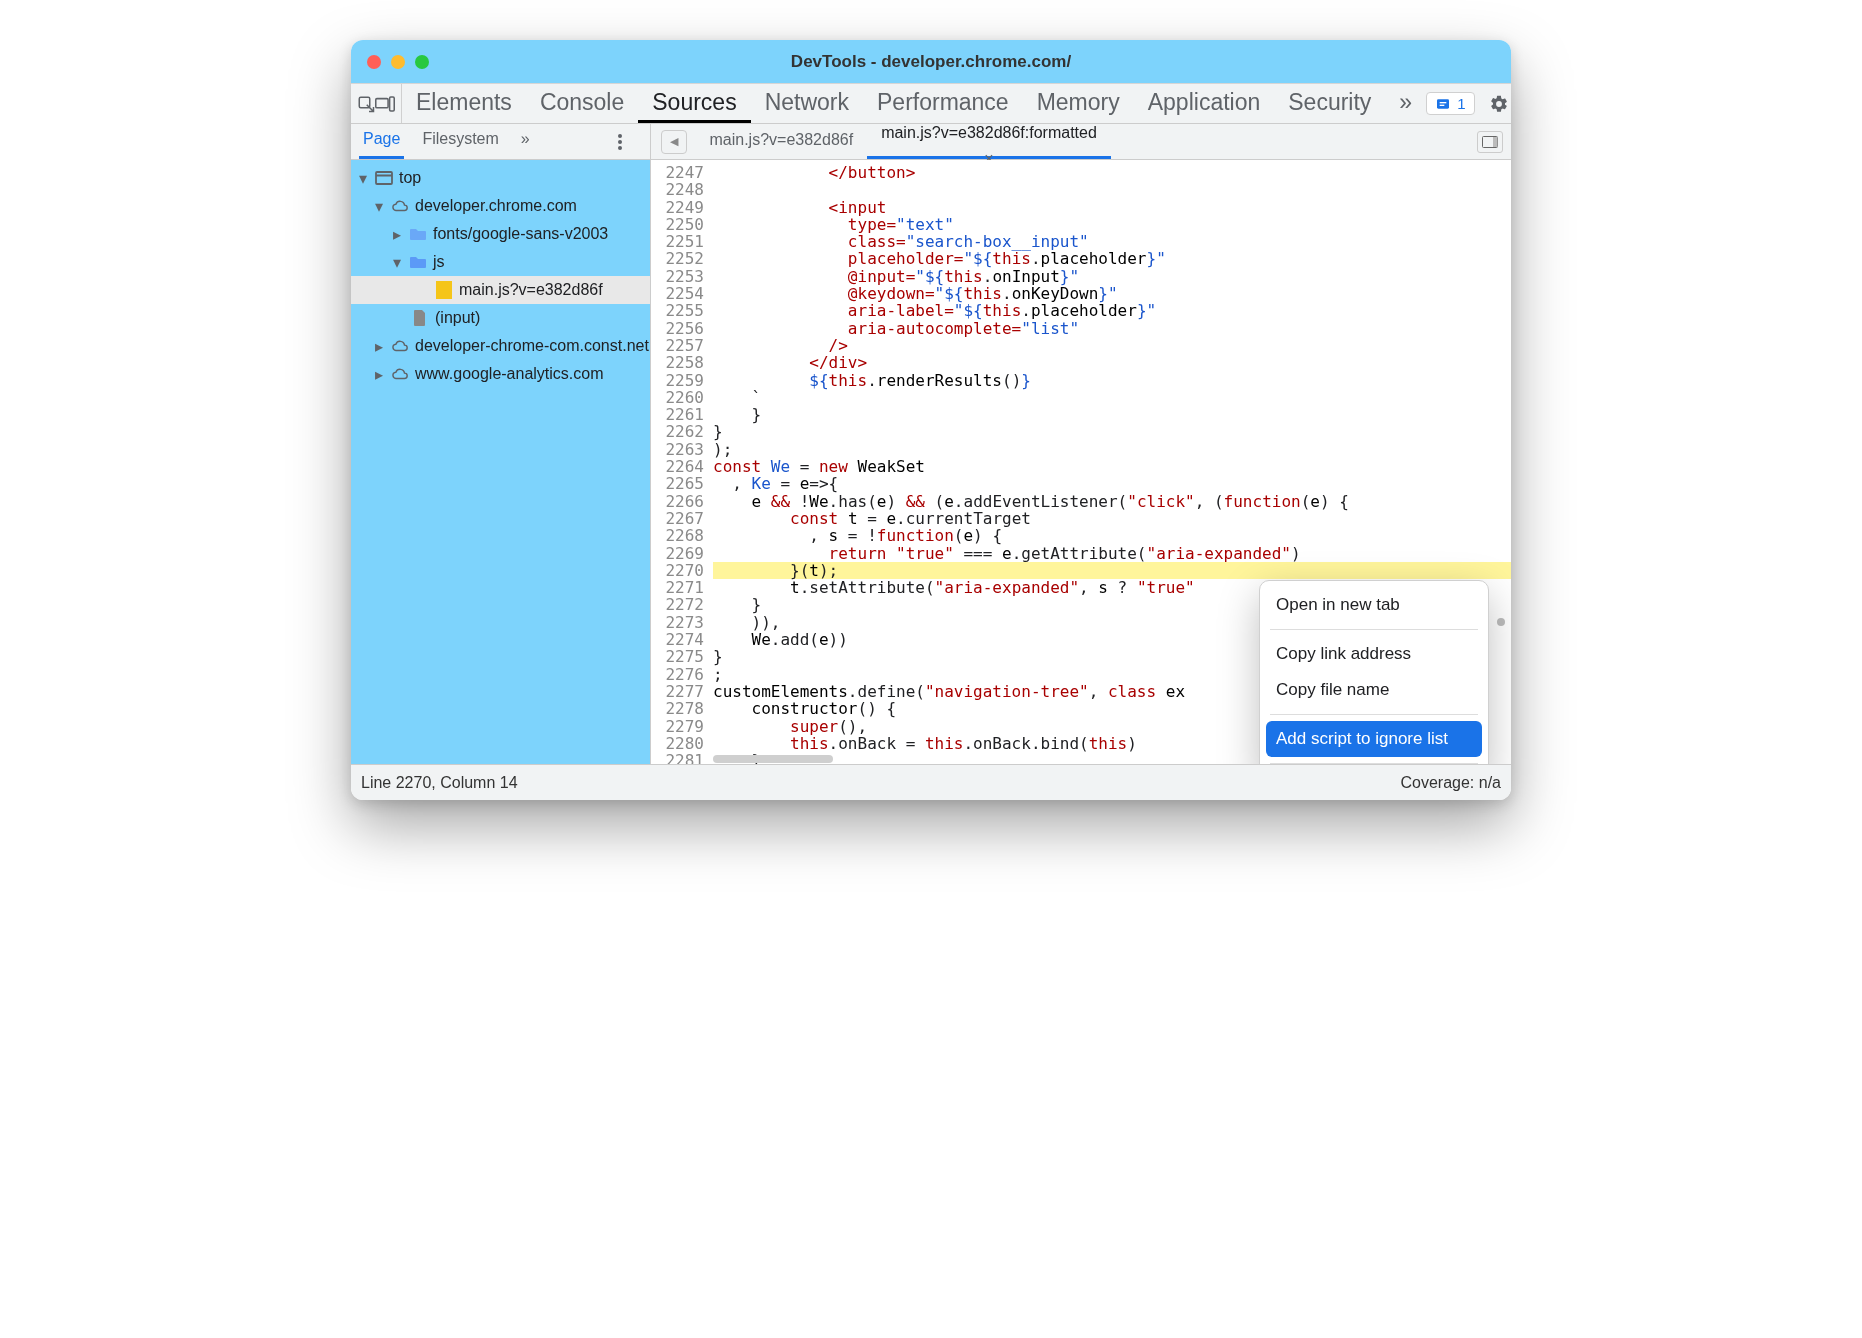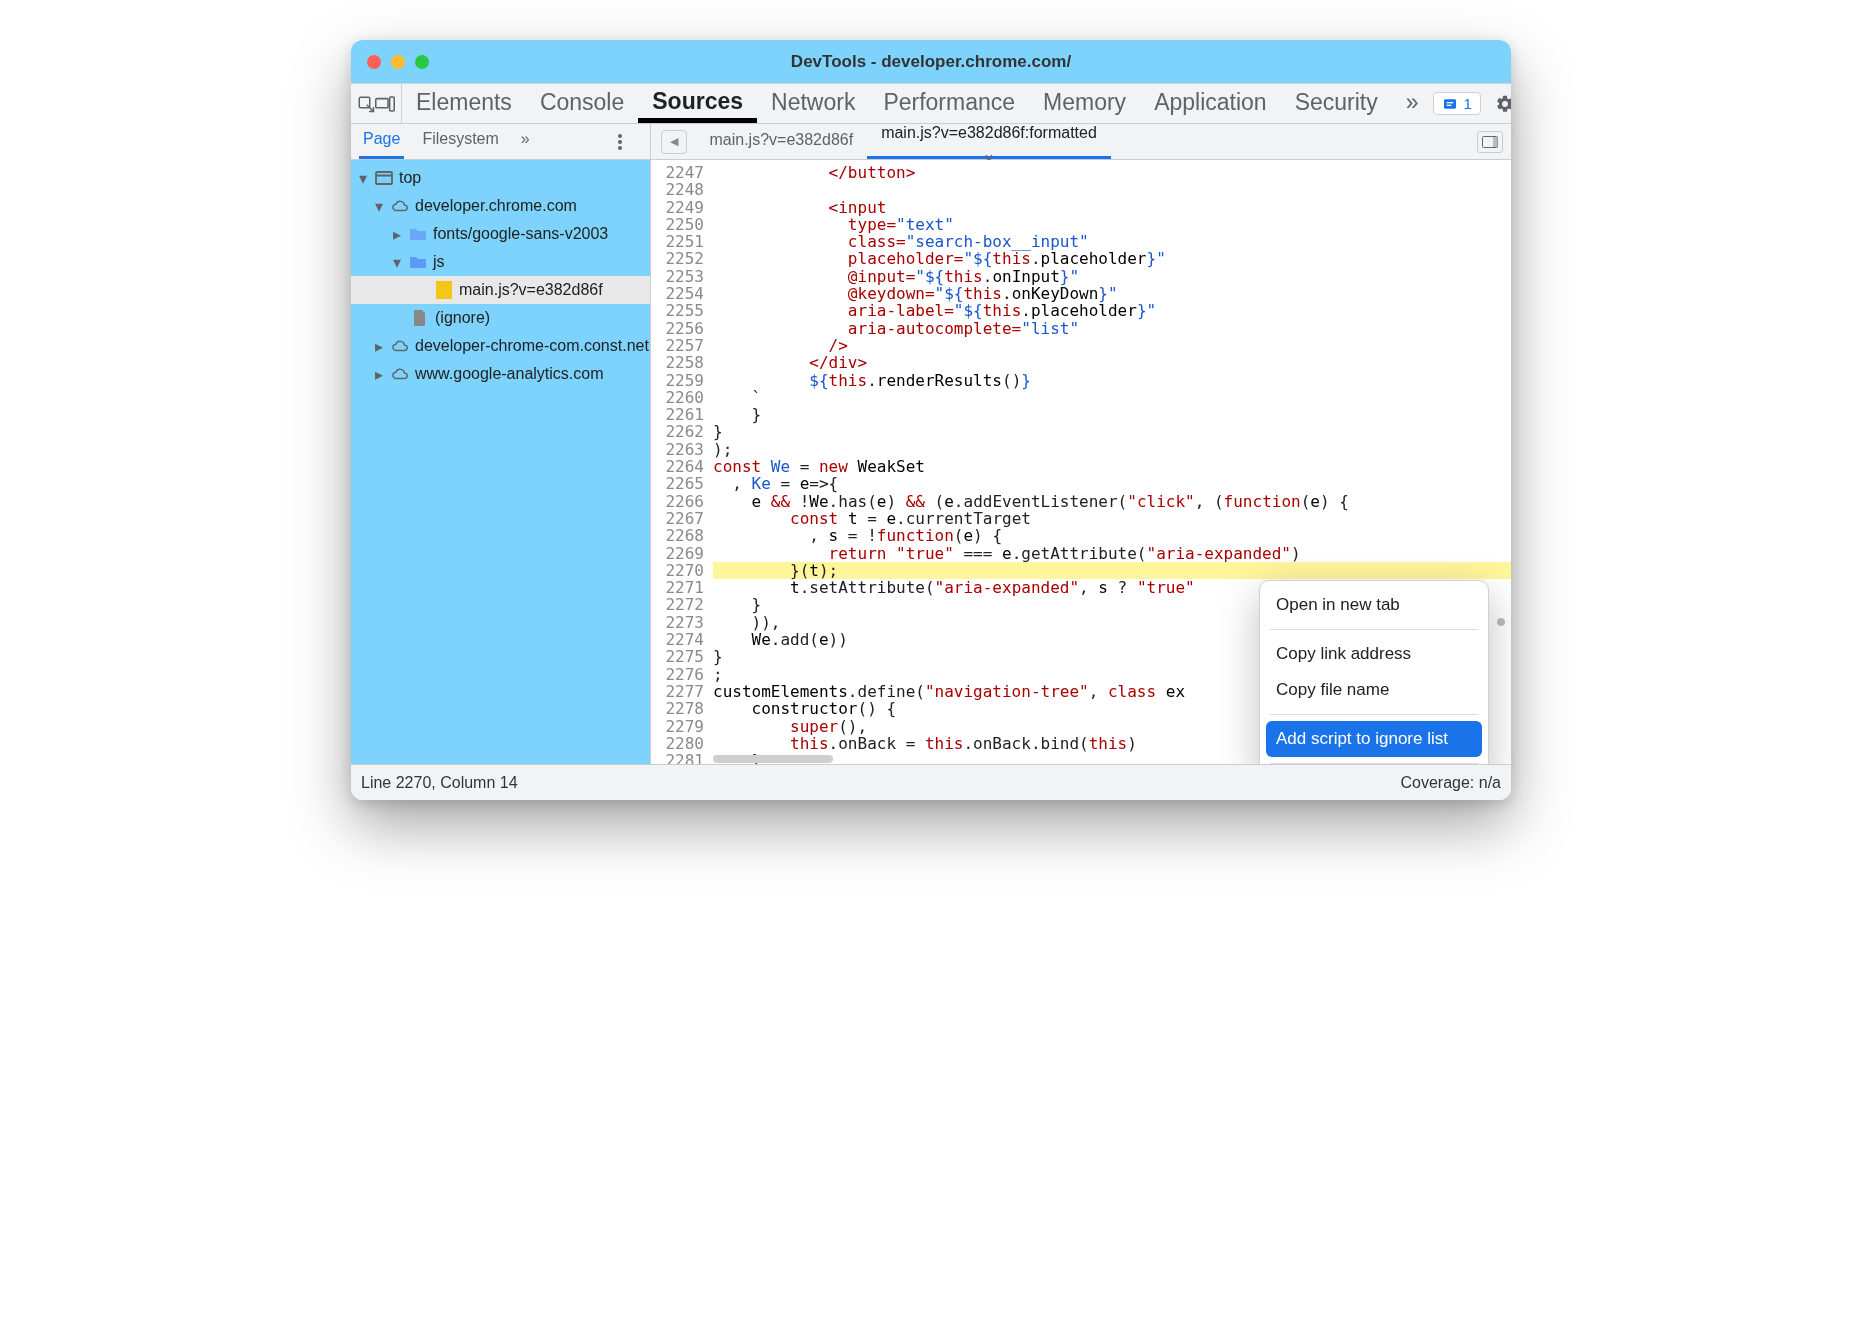--- a/index.html
+++ b/index.html
@@ -62,21 +62,21 @@
     height:100%;
     padding: 0 14px;
     display:flex; align-items:center;
     color:#5f6368;
     font-size:23px;
     cursor:pointer;
     border-bottom:3px solid transparent;
     box-sizing:border-box;
     position:relative;
   }
-  .mtab.active { color:#202124; border-bottom:5px solid #000000;font-weight:bold; }
+  .mtab.active { color:#202124; border-bottom:3px solid #000000; }
   .maintabs .spacer { flex:1; }
   .rightTools { display:flex; align-items:center; gap:6px; padding-right:6px;}
   .issue-badge {
     display:flex; align-items:center; gap:6px;
     border:1px solid #d0d0d0; border-radius:4px;
     padding:2px 8px; font-size:15px; color:#1a73e8;
     background:#fff;
     cursor:pointer;
   }
 
@@ -371,21 +371,21 @@
             </span>
           <span>main.js?v=e382d86f</span>
         </div>
         <div class="tree-row" style="padding-left:42px">
           <span class="noTwist"></span>
           <span class="iconSmall doc">
               <svg width="14" height="18" viewBox="0 0 14 18">
                 <path d="M2 1h7l3 3v12a1 1 0 0 1-1 1H2a1 1 0 0 1-1-1V2a1 1 0 0 1 1-1z"></path>
               </svg>
             </span>
-          <span>(ignore)</span>
+          <span>(input)</span>
         </div>
         <div class="tree-row" style="padding-left:22px">
           <span class="twist">▸</span>
           <span class="iconSmall cloud">
               <svg width="20" height="14" viewBox="0 0 20 14">
                 <path d="M6 12h9a3 3 0 0 0 0-6 5 5 0 0 0-9.6-1A3.5 3.5 0 0 0 6 12z" stroke-width="1.6"></path>
               </svg>
             </span>
           <span style="overflow:hidden; text-overflow:ellipsis;">developer-chrome-com.const.net</span>
         </div>

